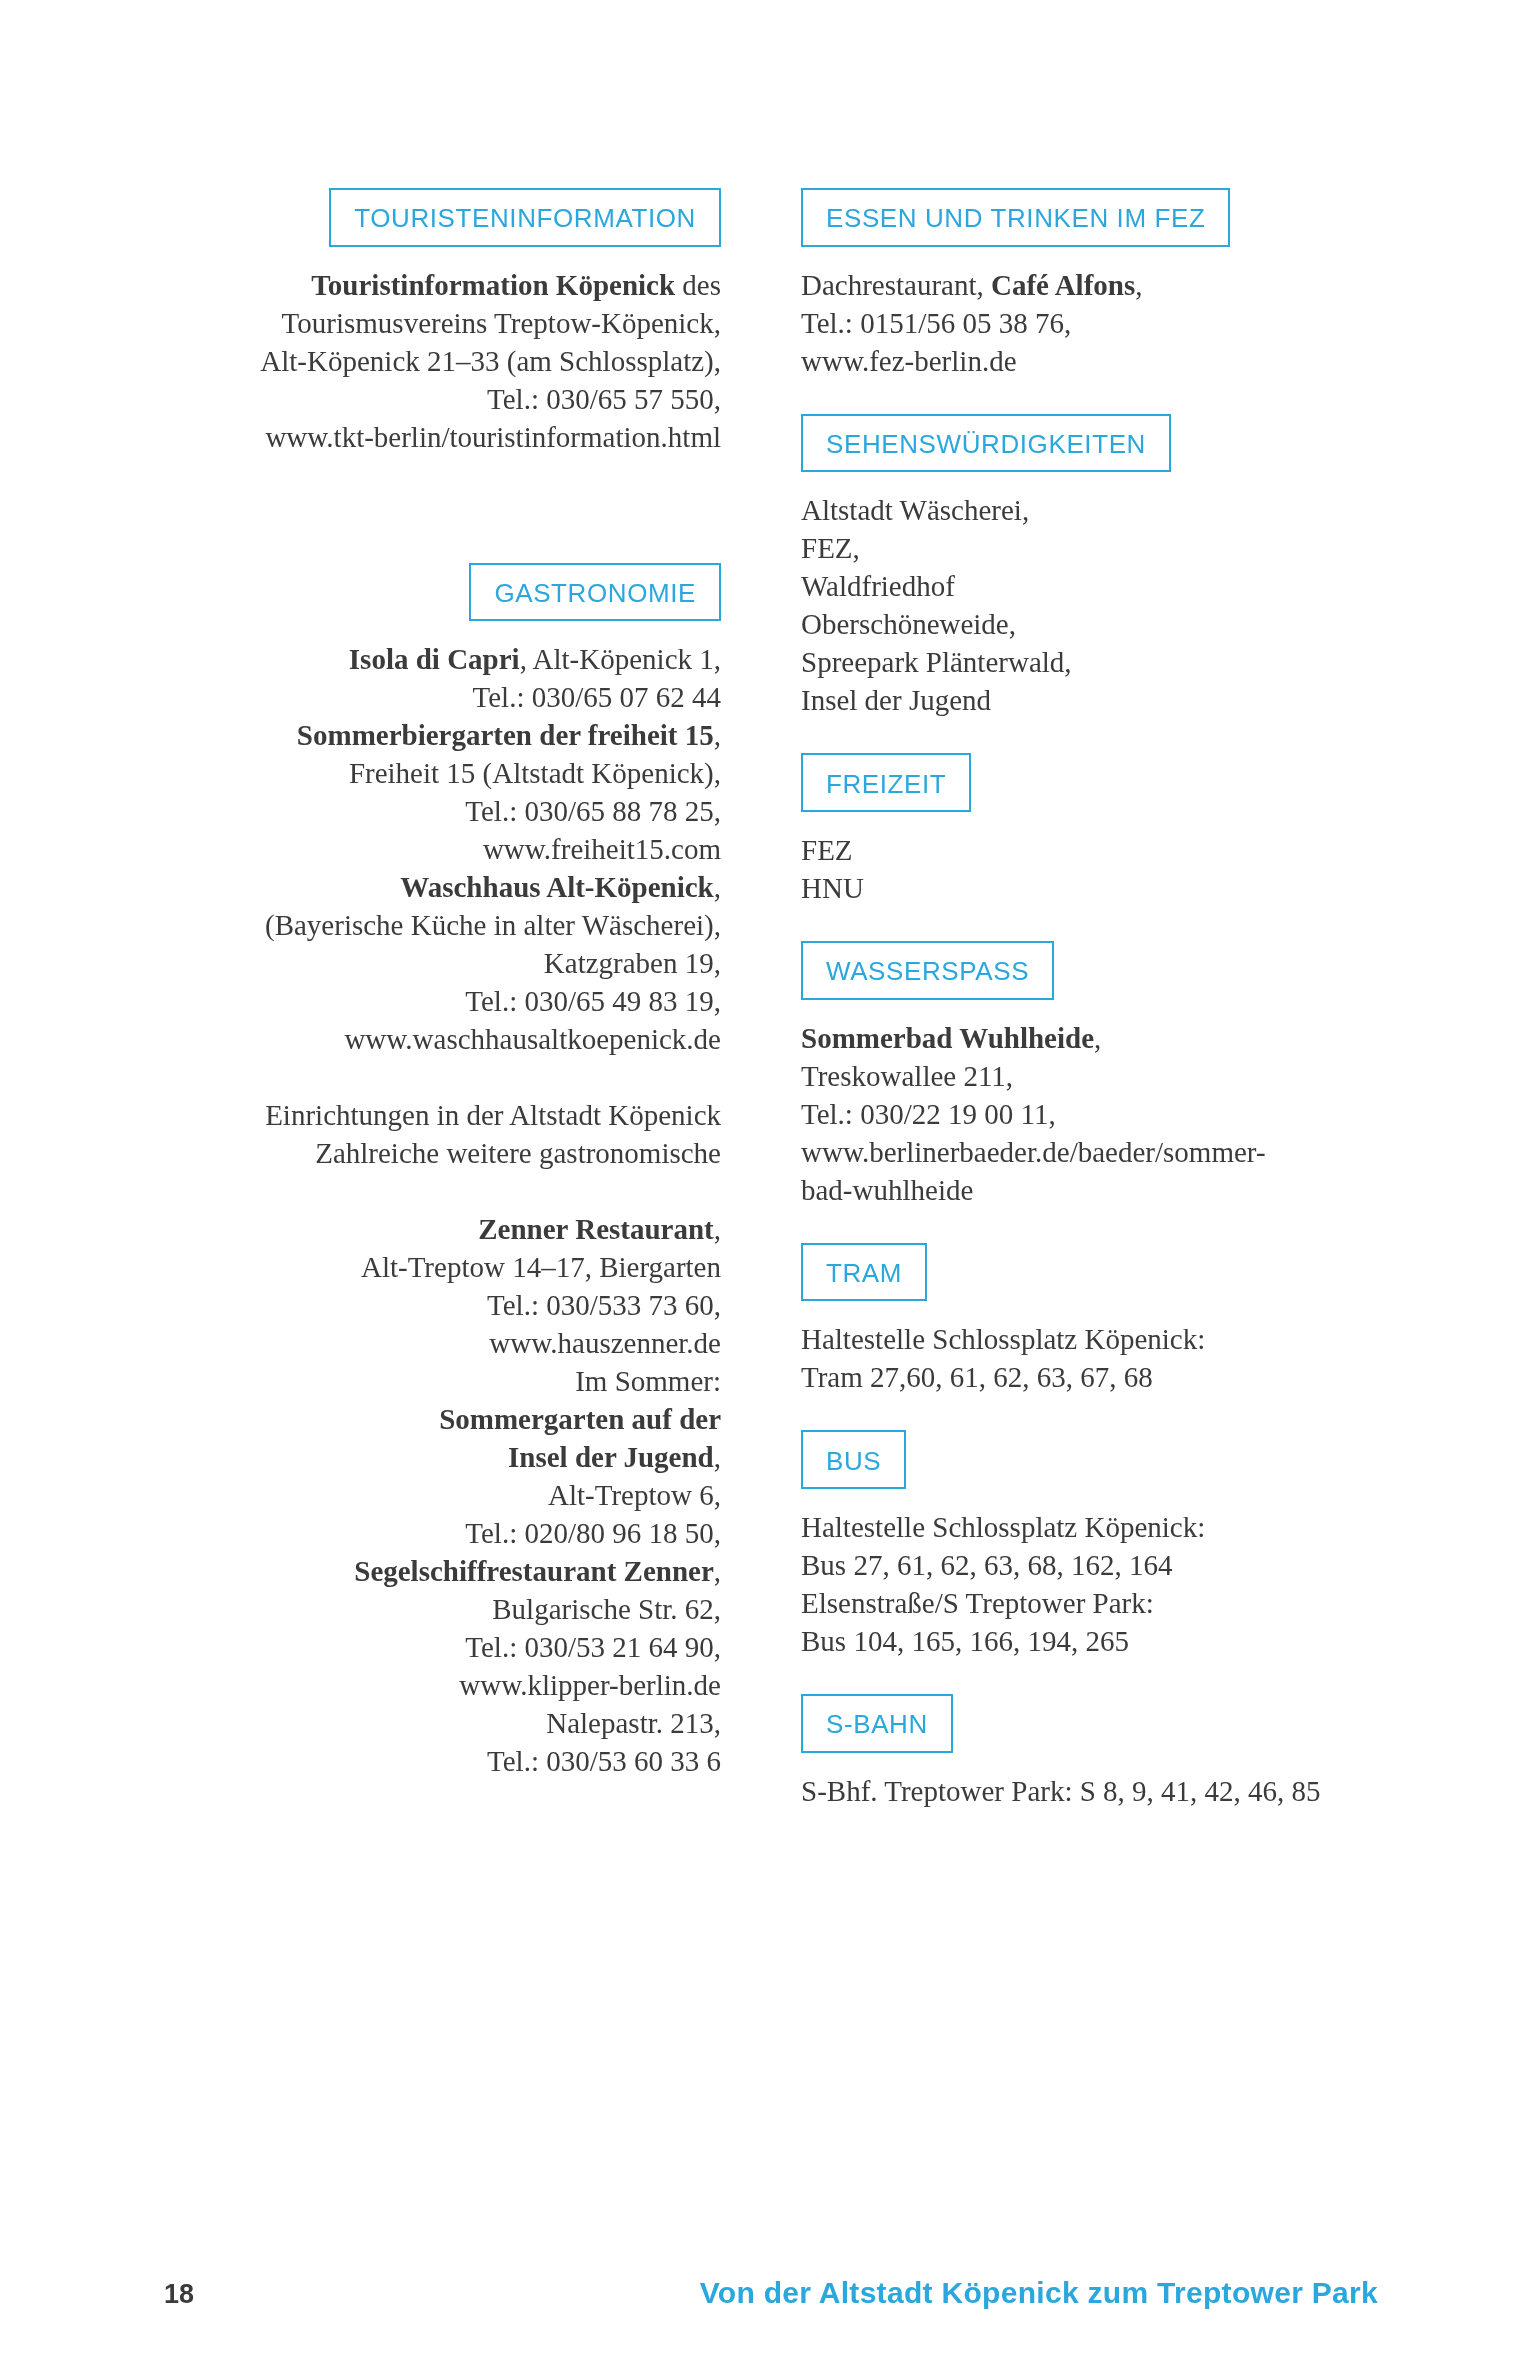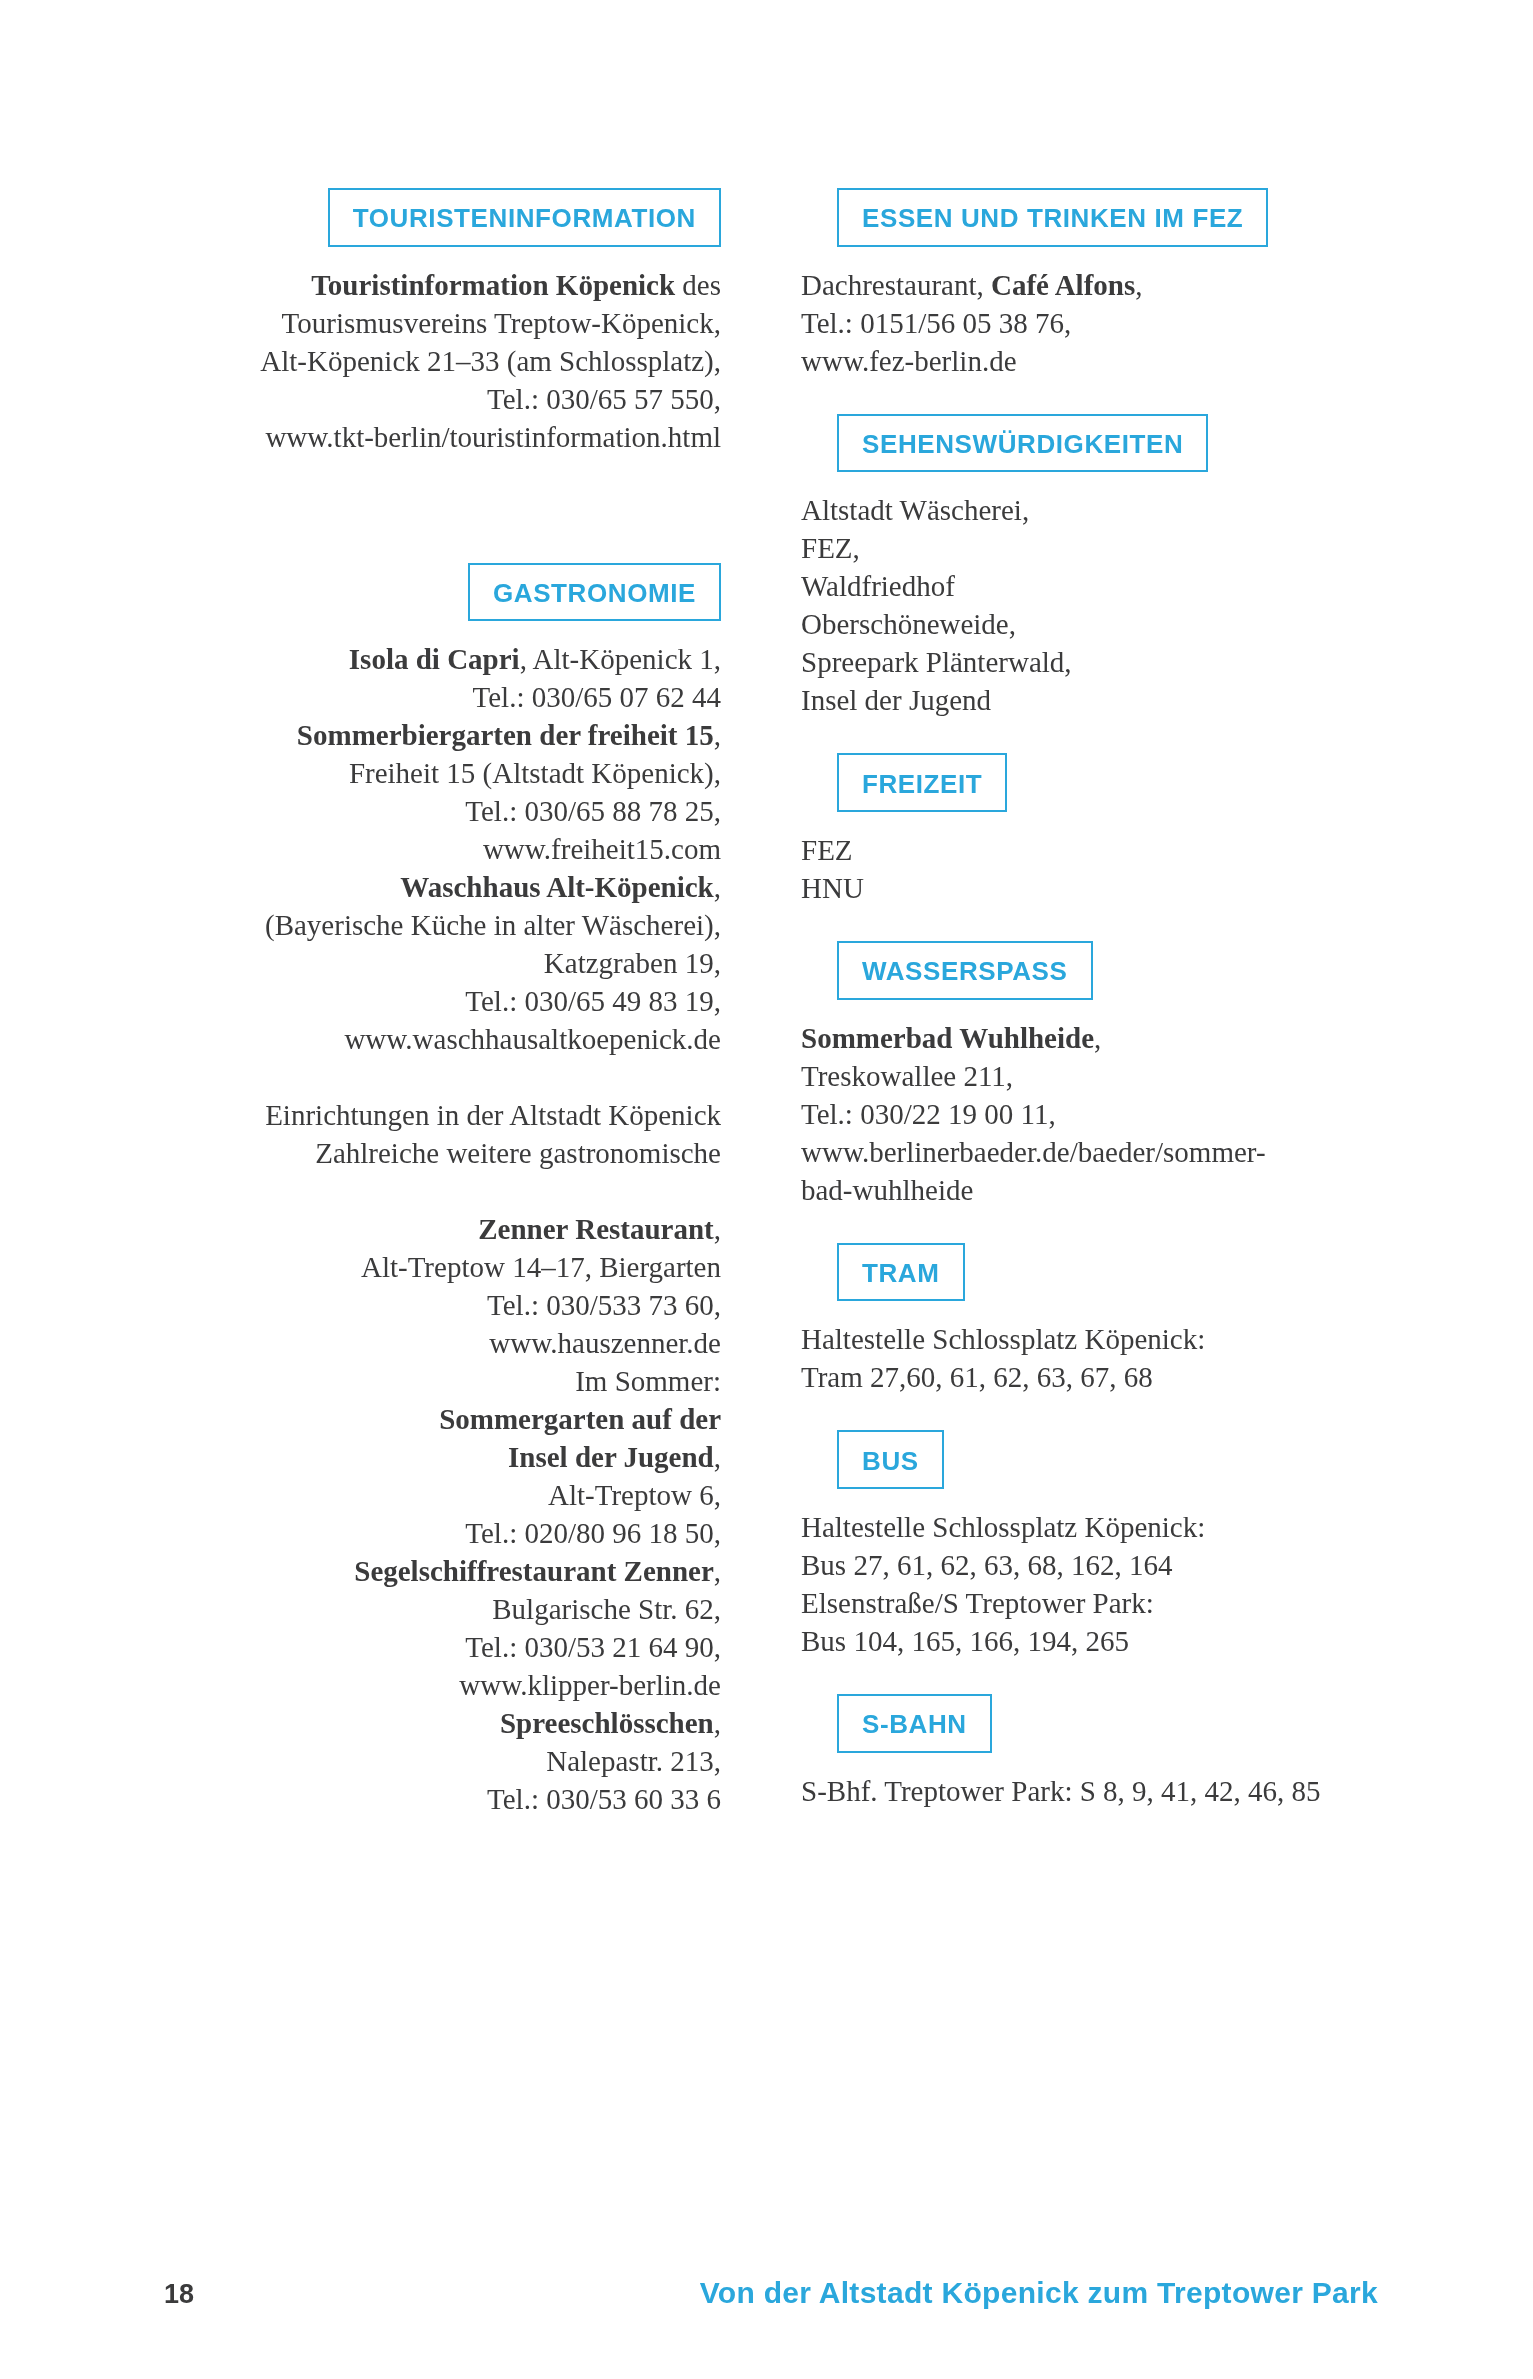--- a/index.html
+++ b/index.html
@@ -9,23 +9,23 @@
     position:relative; width:1533px; height:2379px; background:#ffffff;
     font-family:"Liberation Serif", serif; color:var(--text); overflow:hidden;
   }
   .col { position:absolute; top:188px; }
   .col-left  { left:102px; width:619px; text-align:right; }
   .col-right { left:801px; width:660px; text-align:left; }
   .section { margin-bottom:34px; }
   .section-gastronomie { margin-top:107px; }
   .heading-box {
     display:inline-block; border:2.9px solid var(--accent); color:var(--accent);
-    font-family:"Liberation Sans", sans-serif; font-weight:bold;
+    font-family:"Liberation Sans", sans-serif; font-weight:normal;
     font-size:26px; line-height:26px; letter-spacing:0.6px;
-    padding:15.3px 23px 13.4px 23px; margin-bottom:19px; white-space:nowrap;margin-left:36px;
+    padding:15.3px 23px 13.4px 23px; margin-bottom:19px; white-space:nowrap;
   }
   .body-text { font-size:29px; line-height:38px; }
   .line { min-height:38px; }
   .b { font-weight:bold; }
   .footer {
     position:absolute; left:164px; top:2276px; width:1214px;
     display:flex; justify-content:space-between; align-items:baseline;
     font-family:"Liberation Sans", sans-serif;
   }
   .page-number  { font-weight:bold; font-size:27px; color:var(--text); }
@@ -77,21 +77,20 @@
           <div class="line">www.hauszenner.de</div>
           <div class="line">Im Sommer:</div>
           <div class="line"><span class="b">Sommergarten auf der</span></div>
           <div class="line"><span class="b">Insel der Jugend</span><span>,</span></div>
           <div class="line">Alt-Treptow 6,</div>
           <div class="line">Tel.: 020/80 96 18 50,</div>
           <div class="line"><span class="b">Segelschiffrestaurant Zenner</span><span>,</span></div>
           <div class="line">Bulgarische Str. 62,</div>
           <div class="line">Tel.: 030/53 21 64 90,</div>
           <div class="line">www.klipper-berlin.de</div>
-          <div class="line"><span class="b">Spreeschlösschen</span><span>,</span></div>
           <div class="line">Nalepastr. 213,</div>
           <div class="line">Tel.: 030/53 60 33 6</div>
         </div>
     </section>
 
   </div>
 
   <div class="col col-right">
 
     <section class="section">

